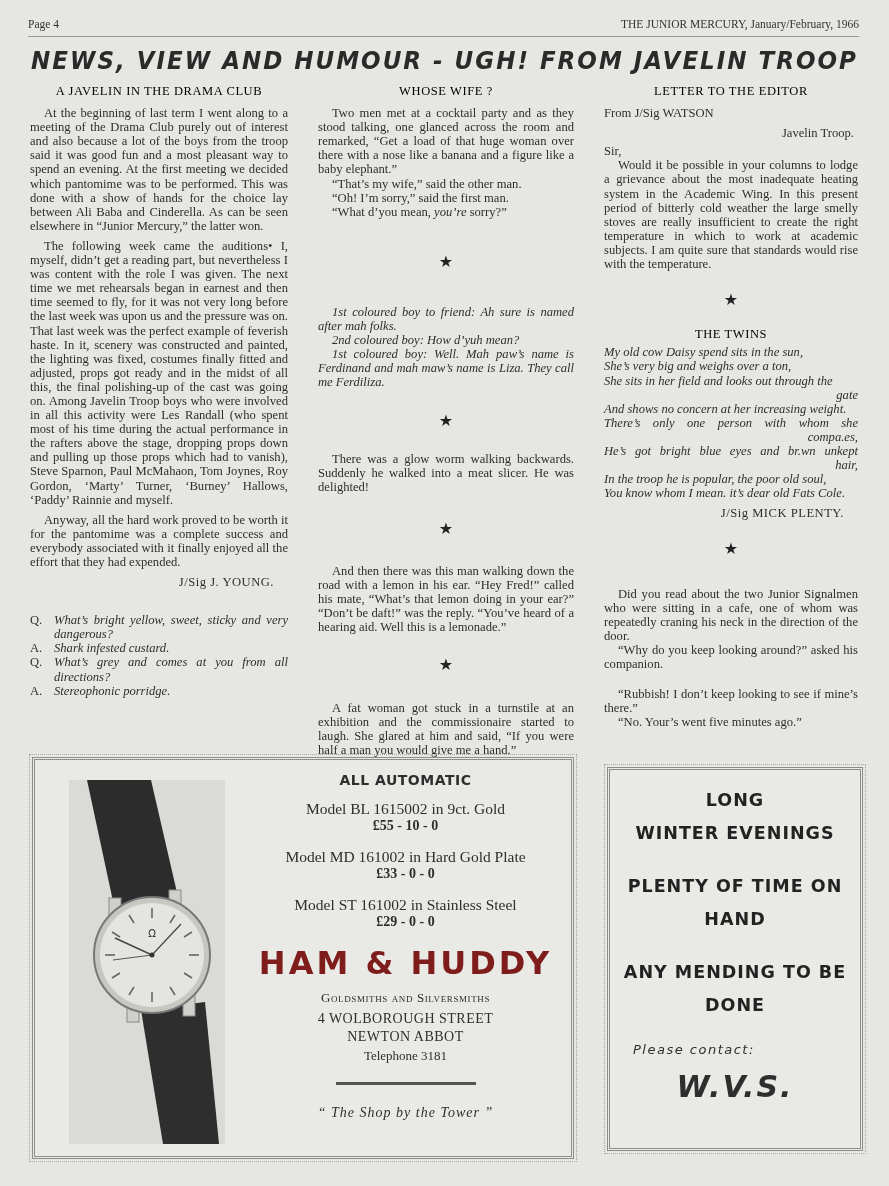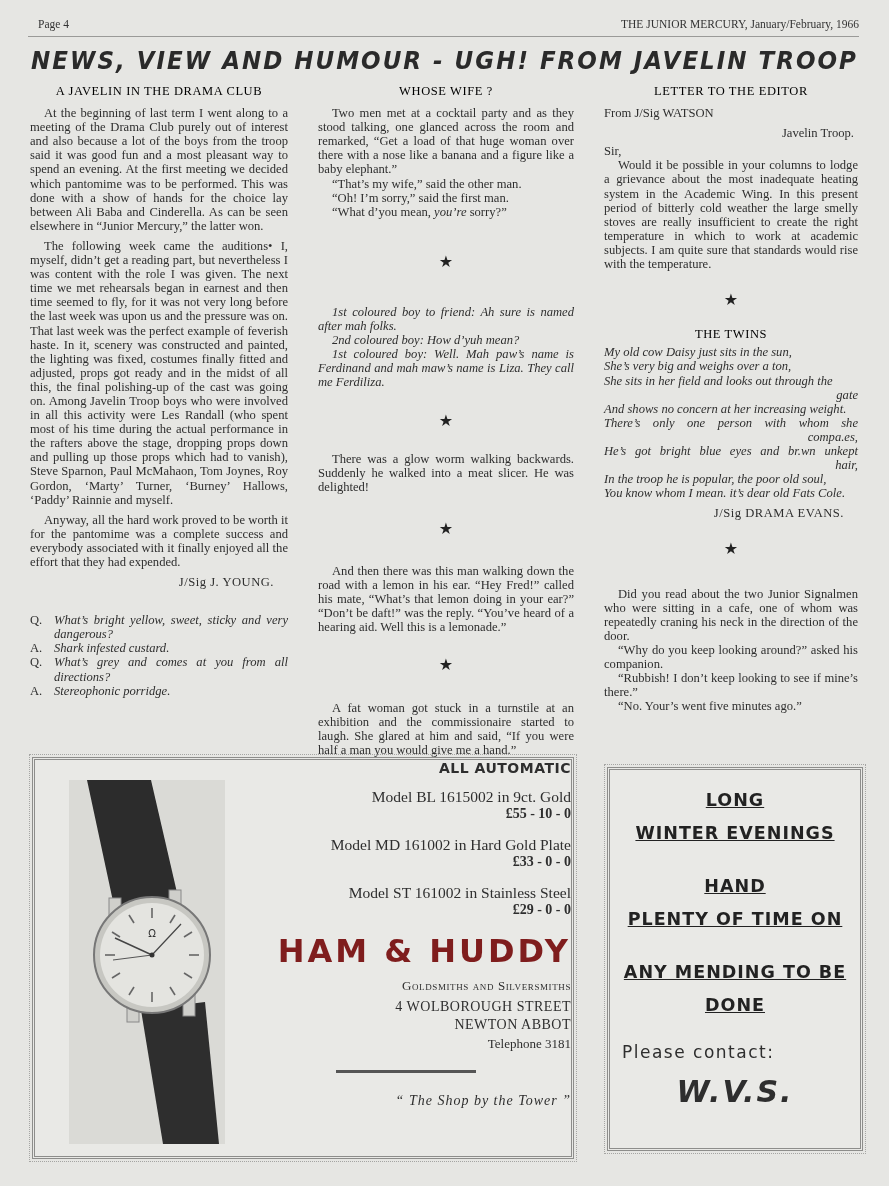--- a/index.html
+++ b/index.html
@@ -4,21 +4,21 @@
 <style>
   html, body { margin:0; padding:0; }
   body {
     width:889px; height:1186px; overflow:hidden;
     background:#e6e6e3;
     color:#2e2e2e;
     font-family:"Liberation Serif", serif;
     position:relative;
   }
   .running-head {
-    position:absolute; left:38px; right:30px; top:18px;
+    position:absolute; left:28px; right:30px; top:18px;
     font-size:11.5px; color:#333;
     display:flex; justify-content:space-between;
   }
   .rule { position:absolute; left:28px; right:30px; top:36px; height:1px; background:#9a9a98; }
   .banner {
     position:absolute; left:0; right:0; top:48px; text-align:center;
     font-family:"DejaVu Sans", sans-serif; font-weight:bold; font-style:italic;
     font-size:23px; letter-spacing:2px; color:#2a2a2a;
     transform:scaleY(1.05);
   }
@@ -41,34 +41,34 @@
   .ad-frame {
     position:absolute; border:3px double #8d8d8b; outline:1px dotted #a5a5a3; outline-offset:2px;
     background:#e9e9e6;
   }
   .ad1 { left:32px; top:757px; width:536px; height:396px; }
   .ad2 { left:607px; top:767px; width:250px; height:378px; }
   .watch {
     position:absolute; left:34px; top:20px; width:156px; height:364px;
     background:#dcdcd8;
   }
-  .ad1-text { position:absolute; left:205px; right:0; top:0; text-align:right; }
+  .ad1-text { position:absolute; left:205px; right:0; top:12px; text-align:center; }
   .aa { font-family:"DejaVu Sans", sans-serif; font-weight:bold; font-size:14px; letter-spacing:0.5px; margin-bottom:12px; }
   .model { font-size:15.5px; margin-top:8px; }
   .price { font-weight:bold; font-size:14px; margin-bottom:14px; }
   .brand { font-family:"DejaVu Sans", sans-serif; font-weight:bold; font-size:32px; letter-spacing:3px; margin:8px 0 8px 0; color:#7f1d1d; }
   .sub { font-variant:small-caps; font-size:13px; letter-spacing:0.6px; margin-bottom:4px; }
   .addr { font-size:14px; letter-spacing:0.5px; line-height:18px; }
   .tel { font-size:13px; margin-top:2px; }
   .hr2 { width:140px; height:3px; background:#555; margin:18px auto 20px auto; }
   .motto { font-style:italic; font-size:14px; letter-spacing:1px; }
 
-  .ad2 .line { font-family:"DejaVu Sans", sans-serif; font-weight:bold; font-size:17.5px; letter-spacing:1px; text-align:center; line-height:33px; color:#222;text-decoration:underline; }
+  .ad2 .line { font-family:"DejaVu Sans", sans-serif; font-weight:bold; font-size:17.5px; letter-spacing:1px; text-align:center; line-height:33px; color:#222; }
   .ad2 .gap { height:20px; }
-  .ad2 .contact { font-family:"DejaVu Sans", sans-serif; font-size:17px; letter-spacing:1.5px; margin:20px 0 0 12px; }
+  .ad2 .contact { font-family:"DejaVu Sans", sans-serif; font-style:italic; font-size:13px; letter-spacing:1.5px; margin:20px 0 0 23px; }
   .ad2 .wvs { font-family:"DejaVu Sans", sans-serif; font-weight:bold; font-style:italic; font-size:30px; text-align:center; margin-top:12px; letter-spacing:2px; }
 </style>
 </head>
 <body>
 
 <div class="running-head">
   <span>Page 4</span>
   <span>THE JUNIOR MERCURY, January/February, 1966</span>
 </div>
 <div class="rule"></div>
@@ -108,36 +108,36 @@
 
 <div class="col col3">
   <div class="hd">LETTER TO THE EDITOR</div>
   <div class="center" style="margin-bottom:6px">From J/Sig WATSON</div>
   <div style="text-align:right;padding-right:4px">Javelin Troop.</div>
   <div style="margin-top:4px">Sir,</div>
   <p>Would it be possible in your columns to lodge a grievance about the most inadequate heating system in the Academic Wing. In this present period of bitterly cold weather the large smelly stoves are really insufficient to create the right temperature in which to work at academic subjects. I am quite sure that standards would rise with the temperature.</p>
   <div class="star" style="margin:22px 0 20px 0">★</div>
   <div class="hd" style="margin-bottom:4px">THE TWINS</div>
   <div class="poem">
-    <div>My old cow Daisy just sits in the sun,</div>
+    <div>My old cow Daisy spend sits in the sun,</div>
     <div>She’s very big and weighs over a ton,</div>
     <div>She sits in her field and looks out through the</div>
     <div class="r">gate</div>
     <div>And shows no concern at her increasing weight.</div>
     <div style="text-align:justify;text-align-last:justify">There’s only one person with whom she</div>
     <div class="r">compa.es,</div>
     <div style="text-align:justify;text-align-last:justify">He’s got bright blue eyes and br.wn unkept</div>
     <div class="r">hair,</div>
     <div>In the troop he is popular, the poor old soul,</div>
     <div>You know whom I mean. it’s dear old Fats Cole.</div>
   </div>
-  <div class="sig">J/Sig DRAMA EVANS.</div>
+  <div class="sig">J/Sig MICK PLENTY.</div>
   <div class="star" style="margin:22px 0 30px 0">★</div>
   <p style="margin-bottom:0">Did you read about the two Junior Signalmen who were sitting in a cafe, one of whom was repeatedly craning his neck in the direction of the door.</p>
-  <p style="margin-bottom:0">“Why do you keep looking around?” asked his companion.</p>
+  <p style="margin-bottom:16px">“Why do you keep looking around?” asked his companion.</p>
   <p style="margin-bottom:0">“Rubbish! I don’t keep looking to see if mine’s there.”</p>
   <p>“No. Your’s went five minutes ago.”</p>
 </div>
 
 <div class="ad-frame ad1">
   <div class="watch">
     <svg width="156" height="364" viewBox="0 0 156 364">
       <rect x="0" y="0" width="156" height="364" fill="#dadad6"></rect>
       <polygon points="18,0 82,0 112,130 48,140" fill="#2c2c2c"></polygon>
       <polygon points="72,230 136,222 150,364 94,364" fill="#2e2e2e"></polygon>
@@ -184,20 +184,20 @@
     <div class="hr2"></div>
     <div class="motto">“ The Shop by the Tower ”</div>
   </div>
 </div>
 
 <div class="ad-frame ad2">
   <div style="height:14px"></div>
   <div class="line">LONG</div>
   <div class="line">WINTER EVENINGS</div>
   <div class="gap"></div>
+  <div class="line">PLENTY OF TIME ON</div>
   <div class="line">HAND</div>
-  <div class="line">PLENTY OF TIME ON</div>
   <div class="gap"></div>
   <div class="line">ANY MENDING TO BE</div>
   <div class="line">DONE</div>
   <div class="contact">Please contact:</div>
   <div class="wvs">W.V.S.</div>
 </div>
 
 </body></html>

